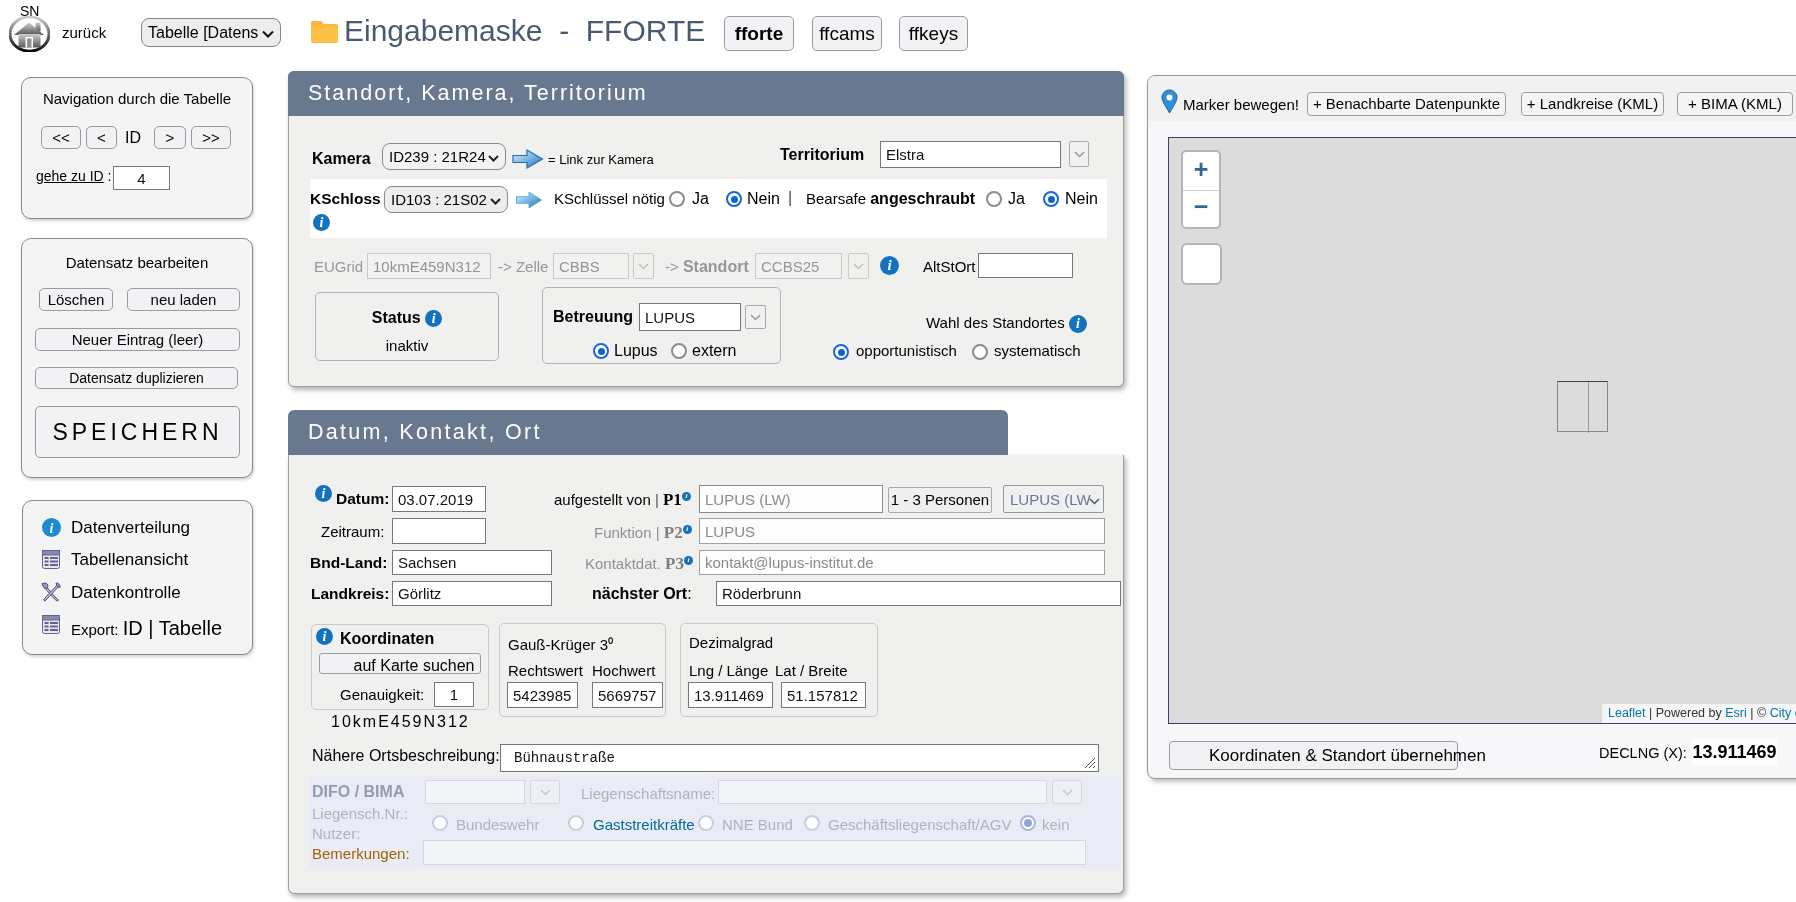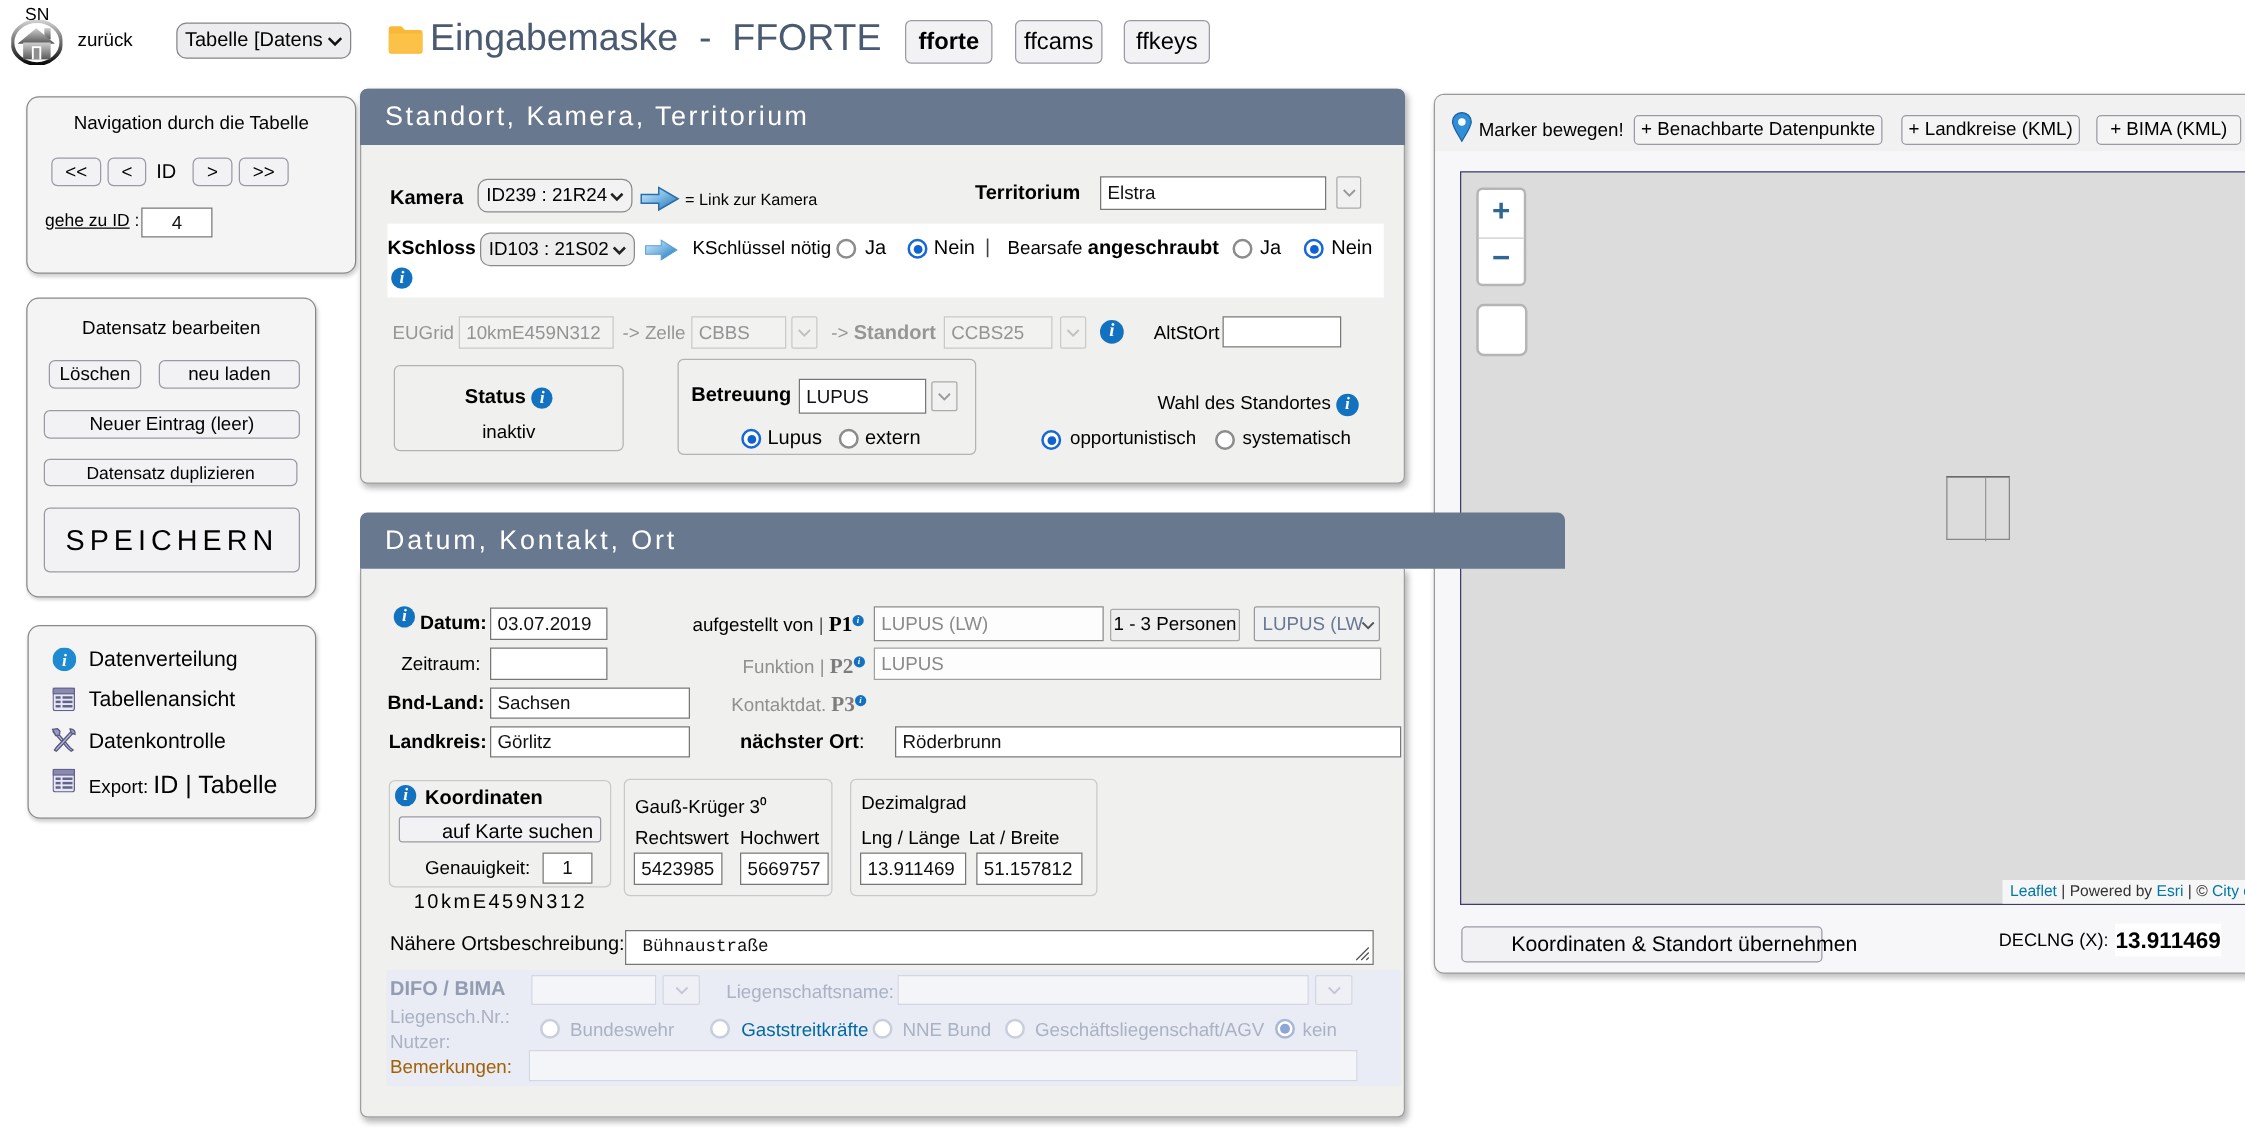--- a/index.html
+++ b/index.html
@@ -51,21 +51,21 @@
       </svg></span></div>
 <svg class="abs" style="left:310px;top:19px;" width="29" height="25" viewBox="0 0 29 25">
   <path d="M1 4 a2 2 0 0 1 2-2 h8 l3 3 h12 a2 2 0 0 1 2 2 v15 a2 2 0 0 1-2 2 h-23 a2 2 0 0 1-2-2 z" fill="#f9b837"></path>
   <path d="M1 8 h27 v13 a2 2 0 0 1-2 2 h-23 a2 2 0 0 1-2-2 z" fill="#fcc247"></path>
 </svg>
 <div class="lbl" style="left:344px;top:14px;font-size:30px;color:#4a5a70;">Eingabemaske&nbsp; - &nbsp;FFORTE</div>
 <div class="btn" style="left:724px;top:16px;width:70px;height:35px;font-size:19px;font-weight:bold;line-height:33px;">fforte</div>
 <div class="btn" style="left:812px;top:16px;width:70px;height:35px;font-size:19px;line-height:33px;">ffcams</div>
 <div class="btn" style="left:899px;top:16px;width:69px;height:35px;font-size:19px;line-height:33px;">ffkeys</div>
 
-<div class="sb" style="left:21px;top:77px;width:264px;height:142px;">
+<div class="sb" style="left:21px;top:77px;width:232px;height:142px;">
   <div class="lbl" style="left:0;right:0;top:12px;text-align:center;font-size:15px;">Navigation durch die Tabelle</div>
   <div class="btn" style="left:19px;top:48px;width:40px;height:23px;font-size:15px;line-height:21px;">&lt;&lt;</div>
   <div class="btn" style="left:64px;top:48px;width:31px;height:23px;font-size:15px;line-height:21px;">&lt;</div>
   <div class="lbl" style="left:103px;top:51px;font-size:16px;">ID</div>
   <div class="btn" style="left:132px;top:48px;width:32px;height:23px;font-size:15px;line-height:21px;">&gt;</div>
   <div class="btn" style="left:169px;top:48px;width:40px;height:23px;font-size:15px;line-height:21px;">&gt;&gt;</div>
   <div class="lbl" style="left:14px;top:90px;font-size:14px;"><u>gehe zu ID</u> :</div>
   <div class="ipt" style="left:91px;top:88px;width:57px;height:24px;justify-content:center;">4</div>
 </div>
 <div class="sb" style="left:21px;top:238px;width:232px;height:240px;">
@@ -202,21 +202,21 @@
     <div class="radio" style="left:128px;top:55px;"></div>
     <div class="lbl" style="left:149px;top:54px;font-size:16px;">extern</div>
   </div>
   <div class="lbl" style="left:637px;top:242px;font-size:15px;">Wahl des Standortes <span class="info" style="width:18px;height:18px;font-size:14px;line-height:18px;">i</span></div>
   <div class="radio on" style="left:544px;top:272px;"></div>
   <div class="lbl" style="left:567px;top:270px;font-size:15px;">opportunistisch</div>
   <div class="radio" style="left:683px;top:272px;"></div>
   <div class="lbl" style="left:705px;top:270px;font-size:15px;">systematisch</div>
 </div>
 
-<div class="panel-h" style="left:288px;top:410px;width:964px;height:45px;">
+<div class="panel-h" style="left:288px;top:410px;width:720px;height:45px;">
   <span style="margin-left:20px;font-size:21.5px;font-weight:normal;letter-spacing:2.3px;">Datum, Kontakt, Ort</span>
 </div>
 <div class="panel-b" style="left:288px;top:455px;width:836px;height:439px;">
 
   <span class="info abs" style="left:26px;top:30px;width:17px;height:17px;font-size:14px;line-height:17px;">i</span>
   <div class="lbl" style="left:47px;top:35px;font-size:15.5px;font-weight:bold;">Datum:</div>
   <div class="ipt" style="left:103px;top:31px;width:94px;height:26px;">03.07.2019</div>
   <div class="lbl" style="left:265px;top:35px;font-size:15px;">aufgestellt von <span style="color:#555;">|</span> <b style="font-size:17px;font-family:'Liberation Serif',serif;">P1</b><span class="info" style="width:9px;height:9px;font-size:7px;line-height:9px;position:relative;top:-7px;">i</span></div>
   <div class="iptd" style="left:410px;top:30px;width:184px;height:28px;background:#fdfdfd;border-color:#8a8a8a;color:#8a8a8a;">LUPUS (LW)</div>
   <div class="btn" style="left:599px;top:32px;width:104px;height:26px;font-size:15px;line-height:24px;border-radius:2px;background:#efefef;border-color:#a9a9a9;">1 - 3 Personen</div>
@@ -225,20 +225,21 @@
         </svg></span></div>
 
   <div class="lbl" style="left:32px;top:68px;font-size:15px;">Zeitraum:</div>
   <div class="ipt" style="left:103px;top:63px;width:94px;height:26px;"></div>
   <div class="lbl" style="left:305px;top:68px;font-size:15px;color:#909090;">Funktion <span>|</span> <b style="font-size:17px;color:#7d7d7d;font-family:'Liberation Serif',serif;">P2</b><span class="info" style="width:9px;height:9px;font-size:7px;line-height:9px;position:relative;top:-7px;">i</span></div>
   <div class="iptd" style="left:410px;top:63px;width:406px;height:26px;background:#fdfdfd;border-color:#a0a0a0;color:#8a8a8a;">LUPUS</div>
 
   <div class="lbl" style="left:21px;top:99px;font-size:15.5px;font-weight:bold;">Bnd-Land:</div>
   <div class="ipt" style="left:103px;top:95px;width:160px;height:25px;">Sachsen</div>
   <div class="lbl" style="left:296px;top:99px;font-size:15px;color:#909090;">Kontaktdat. <b style="font-size:17px;color:#7d7d7d;font-family:'Liberation Serif',serif;">P3</b><span class="info" style="width:9px;height:9px;font-size:7px;line-height:9px;position:relative;top:-7px;">i</span></div>
+  <div class="iptd" style="left:410px;top:95px;width:406px;height:25px;background:#fdfdfd;border-color:#a0a0a0;color:#8a8a8a;">kontakt@lupus-institut.de</div>
 
   <div class="lbl" style="left:22px;top:130px;font-size:15.5px;font-weight:bold;">Landkreis:</div>
   <div class="ipt" style="left:103px;top:126px;width:160px;height:25px;">Görlitz</div>
   <div class="lbl" style="left:303px;top:130px;font-size:16px;"><b>nächster Ort</b>:</div>
   <div class="ipt" style="left:410px;top:126px;width:405px;height:25px;margin-left:17px;">Röderbrunn</div>
 
   <div class="box" style="left:22px;top:169px;width:178px;height:86px;border-color:#c9c9c9;">
     <span class="info abs" style="left:4px;top:3px;width:17px;height:17px;font-size:14px;line-height:17px;">i</span>
     <div class="lbl" style="left:28px;top:5px;font-size:16px;font-weight:bold;">Koordinaten</div>
     <div class="btn" style="left:7px;top:28px;width:162px;height:21px;font-size:16px;line-height:23px;border-radius:3px;padding-left:28px;">auf Karte suchen</div>

